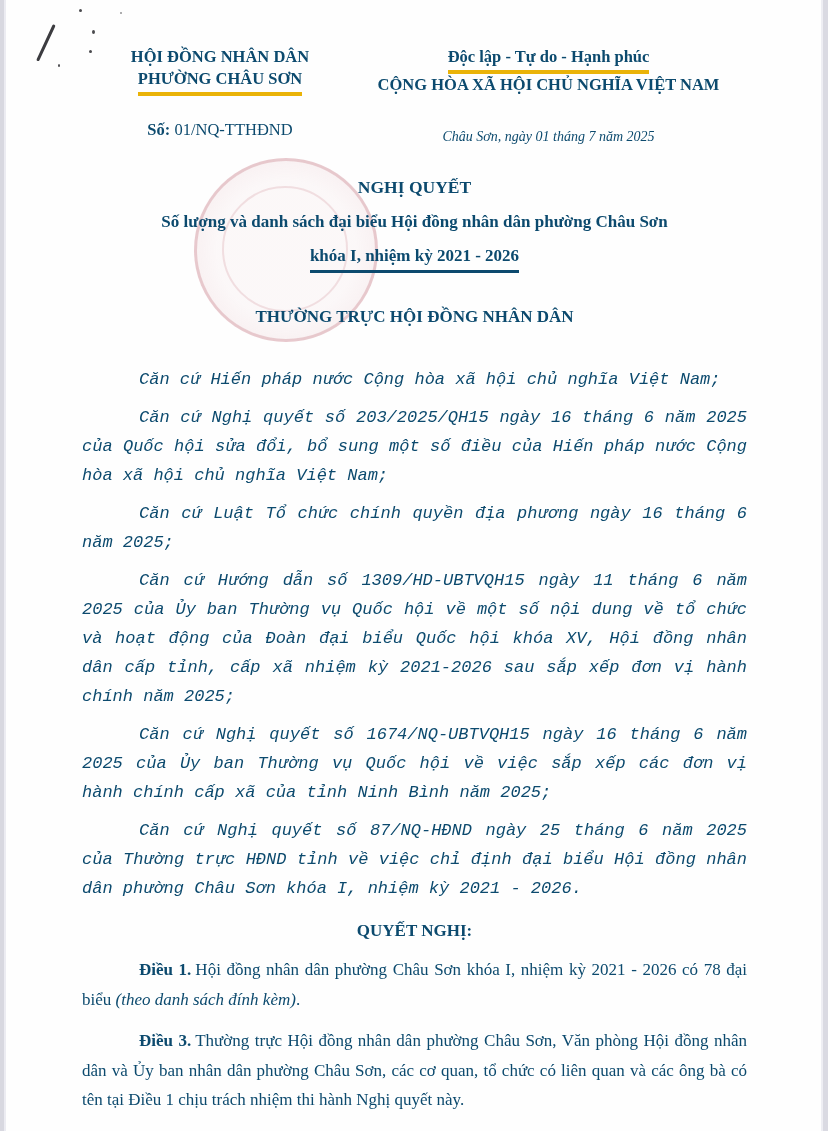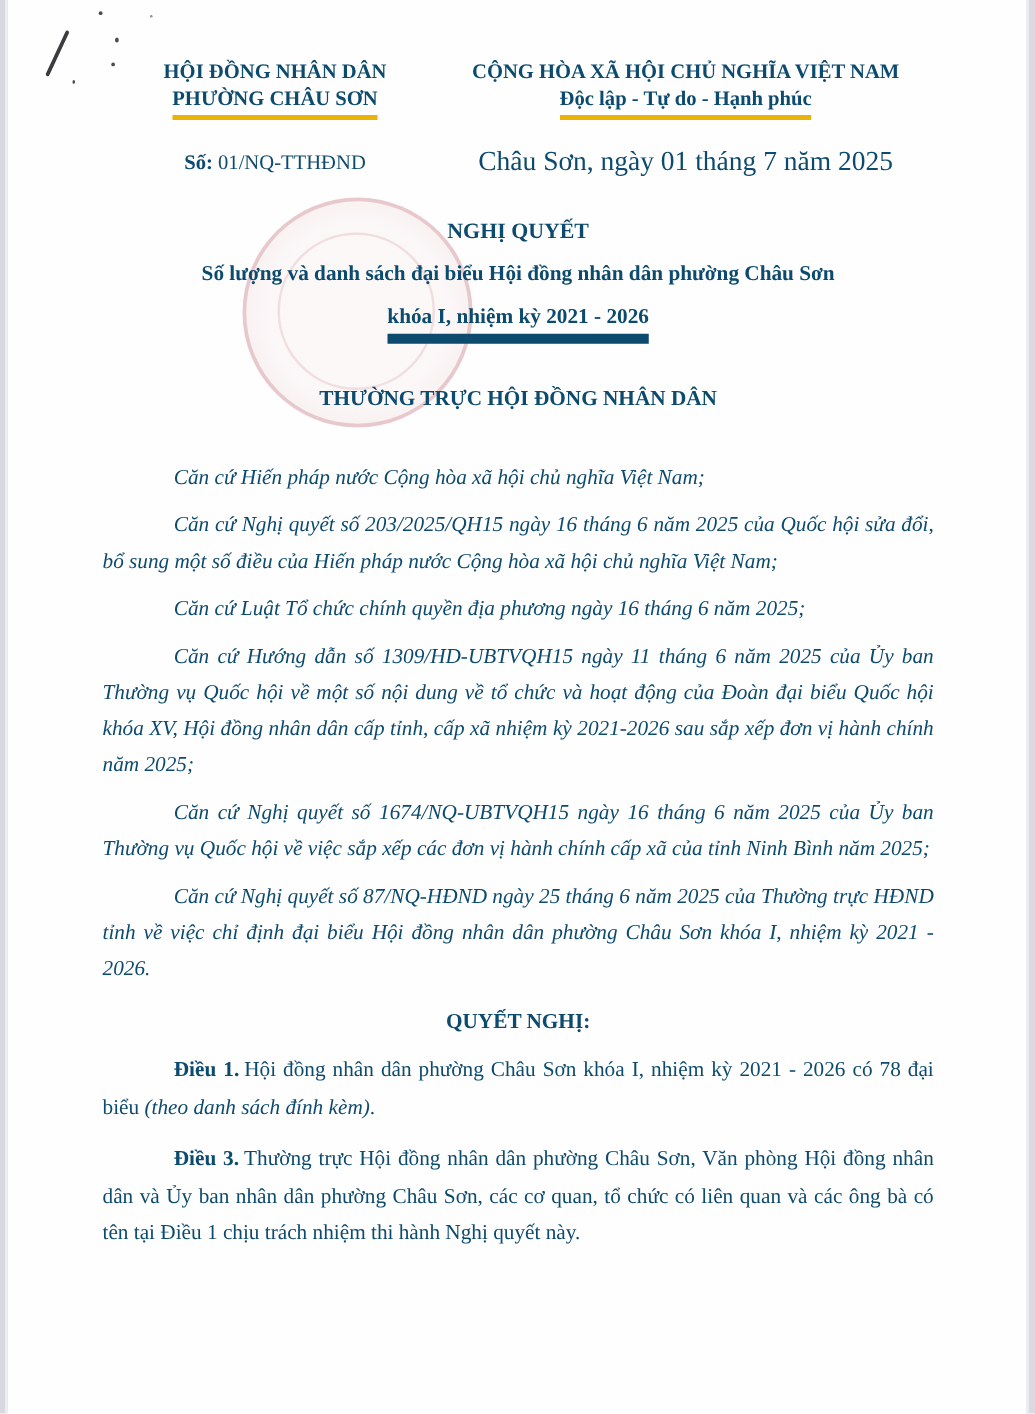--- a/index.html
+++ b/index.html
@@ -55,38 +55,39 @@
   }
 
   
   .header { display: flex; justify-content: space-between; }
   .header-left { width: 262px; margin-left: 8px; text-align: center; }
   .header-right { width: 400px; text-align: center; }
   .hdr-line { font-weight: bold; font-size: 16.5px; line-height: 22px; }
   .underlined { display: inline-block; border-bottom: 4px solid #eab308; padding-bottom: 2px; }
   .doc-number { margin-top: 24px; font-size: 16.5px; font-weight: bold; }
   .doc-number-val { font-weight: normal; }
-  .date-line { margin-top: 20px; font-size: 22px; }
+  .date-line { margin-top: 33px; font-size: 14px; font-style: italic; }
 
   
   .title-block { margin-top: 30px; text-align: center; }
   .doc-type { font-weight: bold; font-size: 17.5px; line-height: 24px; }
   .subject { font-weight: bold; font-size: 17px; line-height: 23px; margin-top: 11px; }
-  .subject-u { display: inline-block; border-bottom: 8px solid #0c4a6e; padding-bottom: 3px; }
+  .subject-u { display: inline-block; border-bottom: 3px solid #0c4a6e; padding-bottom: 3px; }
   .issuer { margin-top: 34px; text-align: center; font-weight: bold; font-size: 17px; }
 
   
   .preamble { margin-top: 38px; }
   .preamble p {
     margin: 0 0 9px 0;
     font-style: italic;
     font-size: 17px;
     line-height: 29px;
     text-align: justify;
     text-indent: 57px;
+    font-family: Liberation Mono, monospace;
   }
 
   .resolve-heading { margin: 18px 0 14px 0; text-align: center; font-weight: bold; font-size: 17px; font-family: Liberation Serif, serif; }
 
   .articles p {
     margin: 0 0 12px 0;
     font-size: 17px;
     line-height: 29.5px;
     text-align: justify;
     text-indent: 57px;
@@ -115,22 +116,22 @@
 
   <div class="content">
 
     <div class="header">
       <div class="header-left">
         <div class="hdr-line">HỘI ĐỒNG NHÂN DÂN</div>
         <div class="hdr-line"><span class="underlined">PHƯỜNG CHÂU SƠN</span></div>
         <div class="doc-number"><span>Số:</span> <span class="doc-number-val">01/NQ-TTHĐND</span></div>
       </div>
       <div class="header-right">
+        <div class="hdr-line"><span class="underlined">Độc lập - Tự do - Hạnh phúc</span></div>
         <div class="hdr-line">CỘNG HÒA XÃ HỘI CHỦ NGHĨA VIỆT NAM</div>
-        <div class="hdr-line"><span class="underlined">Độc lập - Tự do - Hạnh phúc</span></div>
         <div class="date-line">Châu Sơn, ngày 01 tháng 7 năm 2025</div>
       </div>
     </div>
 
     <div class="title-block">
       <div class="doc-type">NGHỊ QUYẾT</div>
       <div class="subject">Số lượng và danh sách đại biểu Hội đồng nhân dân phường Châu Sơn</div>
       <div class="subject"><span class="subject-u">khóa I, nhiệm kỳ 2021 - 2026</span></div>
     </div>
 

